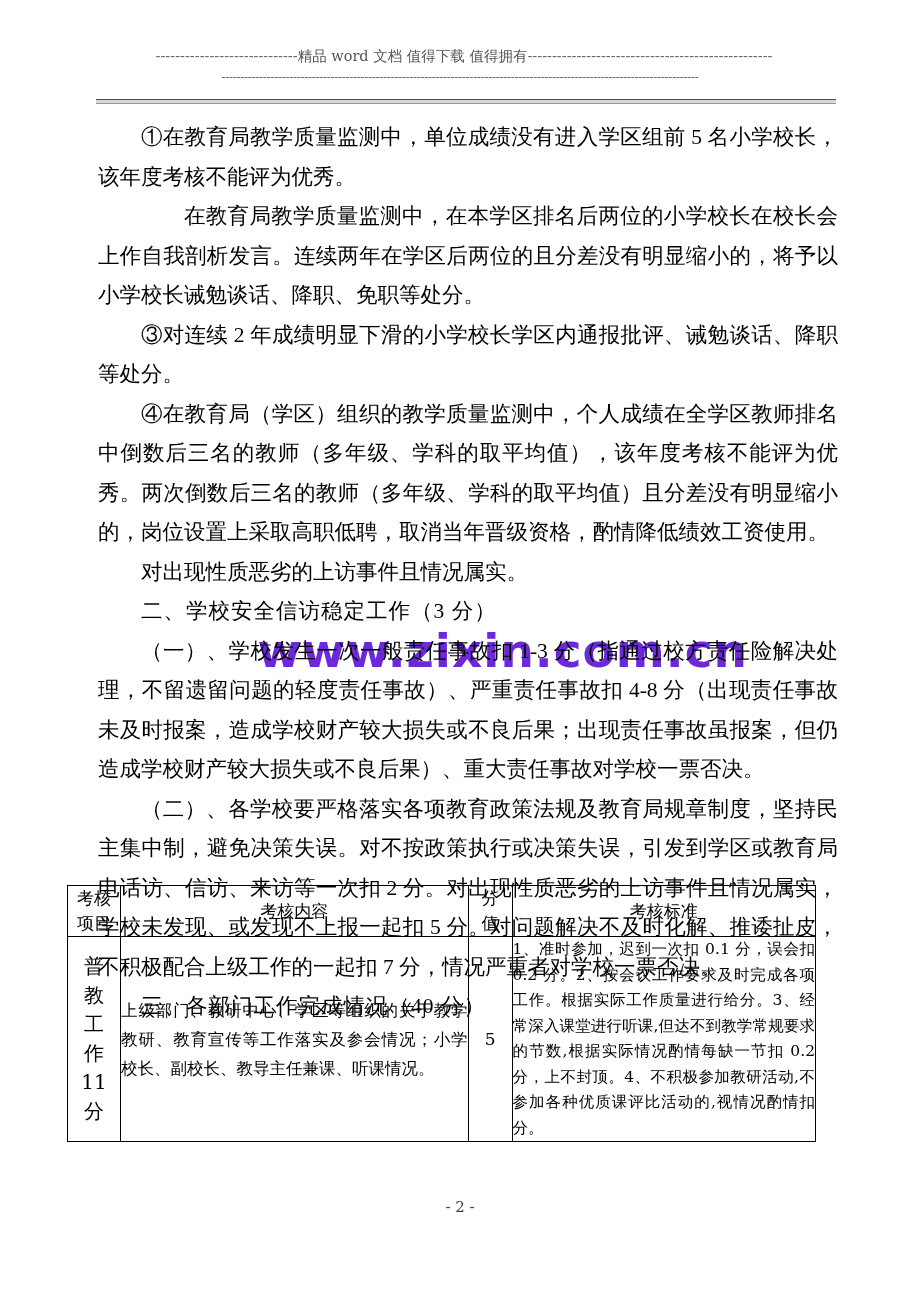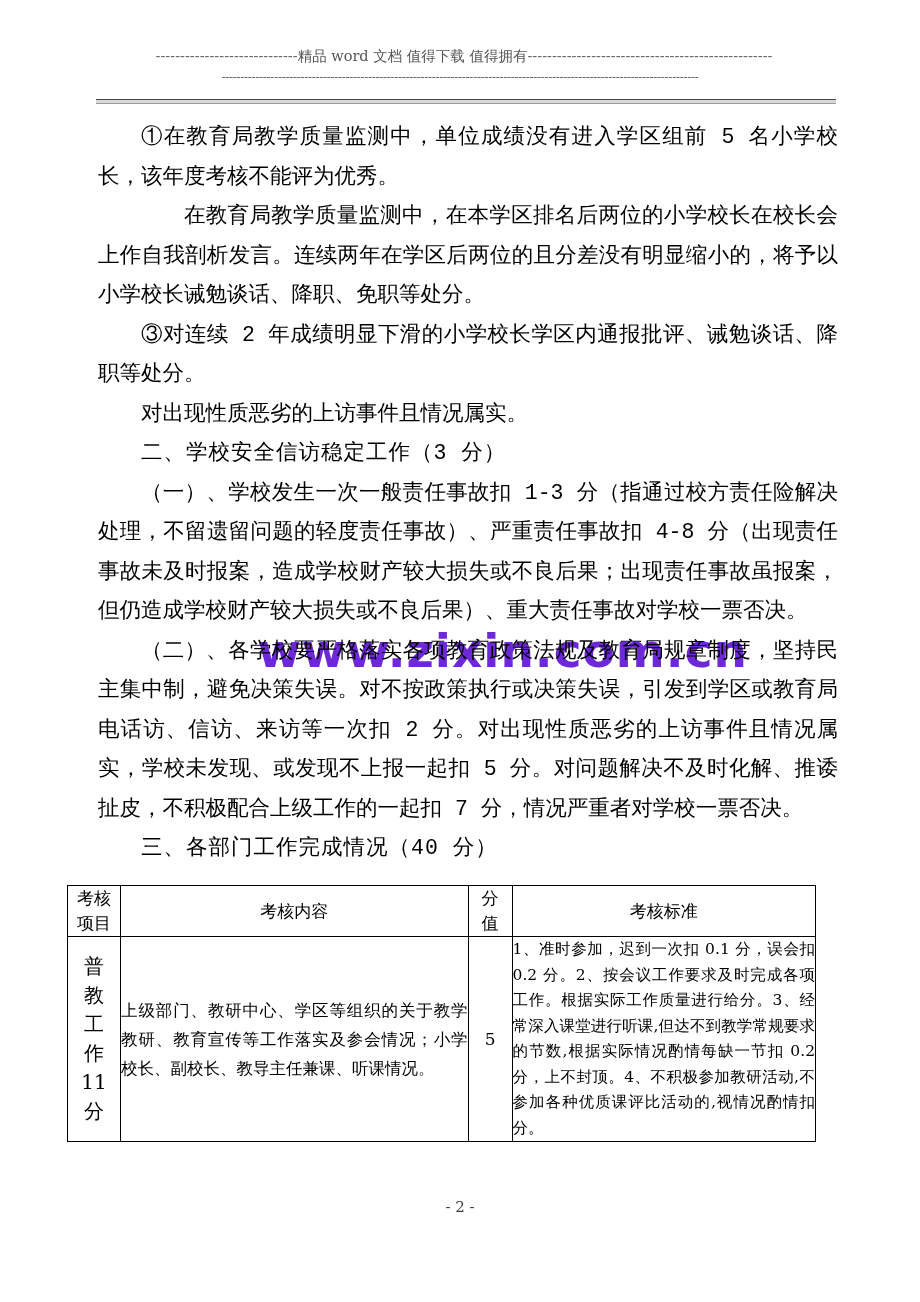--- a/index.html
+++ b/index.html
@@ -75,21 +75,21 @@
     top: 118px;
     width: 740px;
   }
   p.para {
     margin: 0;
     font-size: 21.5px;
     line-height: 39.5px;
     text-align: justify;
     text-justify: inter-ideograph;
     letter-spacing: 0px;
-    font-family: Liberation Mono, monospace;
+    font-family: Liberation Serif, serif;
   }
   p.ind1 { text-indent: 43px; }
   p.ind2 { text-indent: 86px; }
 
   
   p.heading {
     margin: 0;
     font-size: 21.5px;
     line-height: 39.5px;
     text-indent: 43px;
@@ -202,20 +202,21 @@
     <div class="header-dashes2">-------------------------------------------------------------------------------------------------------------------------------</div>
   </div>
   <div class="header-rule"></div>
 
   <div class="watermark">www.zixin.com.cn</div>
 
   <div class="body-zone">
     <p class="para ind1">①在教育局教学质量监测中，单位成绩没有进入学区组前 5 名小学校长，该年度考核不能评为优秀。</p>
     <p class="para ind2">在教育局教学质量监测中，在本学区排名后两位的小学校长在校长会上作自我剖析发言。连续两年在学区后两位的且分差没有明显缩小的，将予以小学校长诫勉谈话、降职、免职等处分。</p>
     <p class="para ind1">③对连续 2 年成绩明显下滑的小学校长学区内通报批评、诫勉谈话、降职等处分。</p>
+    <p class="para ind1">④在教育局（学区）组织的教学质量监测中，个人成绩在全学区教师排名中倒数后三名的教师（多年级、学科的取平均值），该年度考核不能评为优秀。两次倒数后三名的教师（多年级、学科的取平均值）且分差没有明显缩小的，岗位设置上采取高职低聘，取消当年晋级资格，酌情降低绩效工资使用。</p>
     <p class="para ind1">对出现性质恶劣的上访事件且情况属实。</p>
     <p class="para heading">二、学校安全信访稳定工作（3 分）</p>
     <p class="para ind1">（一）、学校发生一次一般责任事故扣 1-3 分（指通过校方责任险解决处理，不留遗留问题的轻度责任事故）、严重责任事故扣 4-8 分（出现责任事故未及时报案，造成学校财产较大损失或不良后果；出现责任事故虽报案，但仍造成学校财产较大损失或不良后果）、重大责任事故对学校一票否决。</p>
     <p class="para ind1">（二）、各学校要严格落实各项教育政策法规及教育局规章制度，坚持民主集中制，避免决策失误。对不按政策执行或决策失误，引发到学区或教育局电话访、信访、来访等一次扣 2 分。对出现性质恶劣的上访事件且情况属实，学校未发现、或发现不上报一起扣 5 分。对问题解决不及时化解、推诿扯皮，不积极配合上级工作的一起扣 7 分，情况严重者对学校一票否决。</p>
     <p class="para heading">三、各部门工作完成情况（40 分）</p>
   </div>
 
   <div class="table-zone">
     <table class="grid">
       <colgroup>

